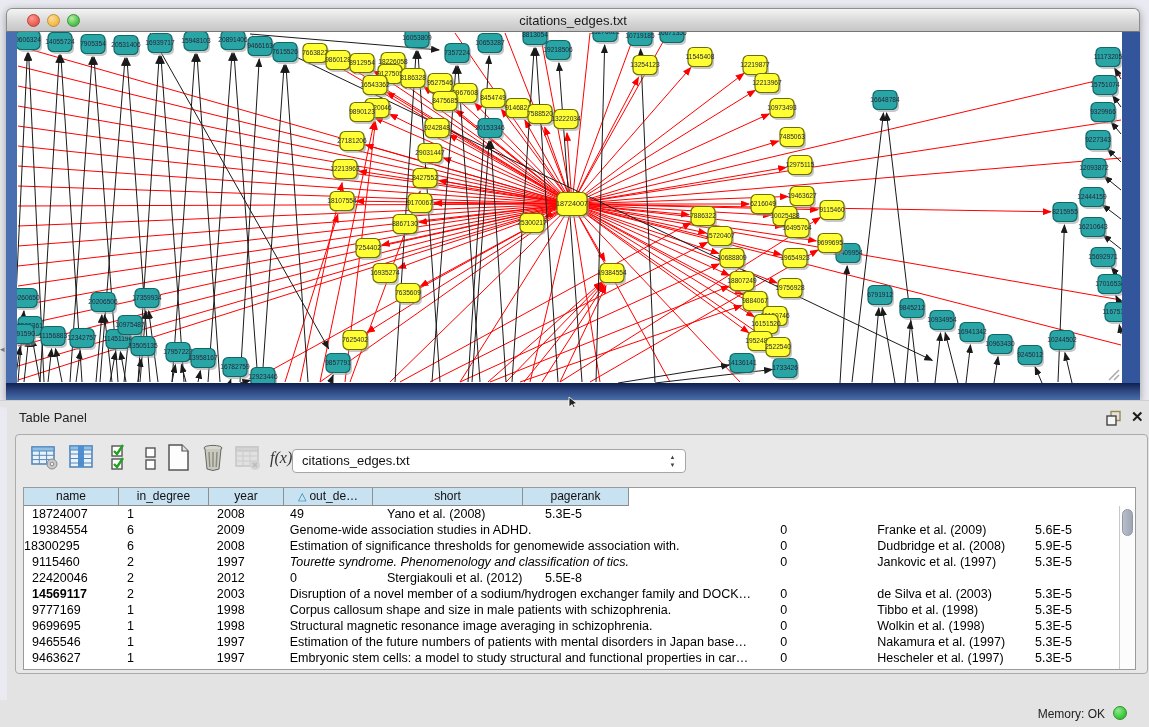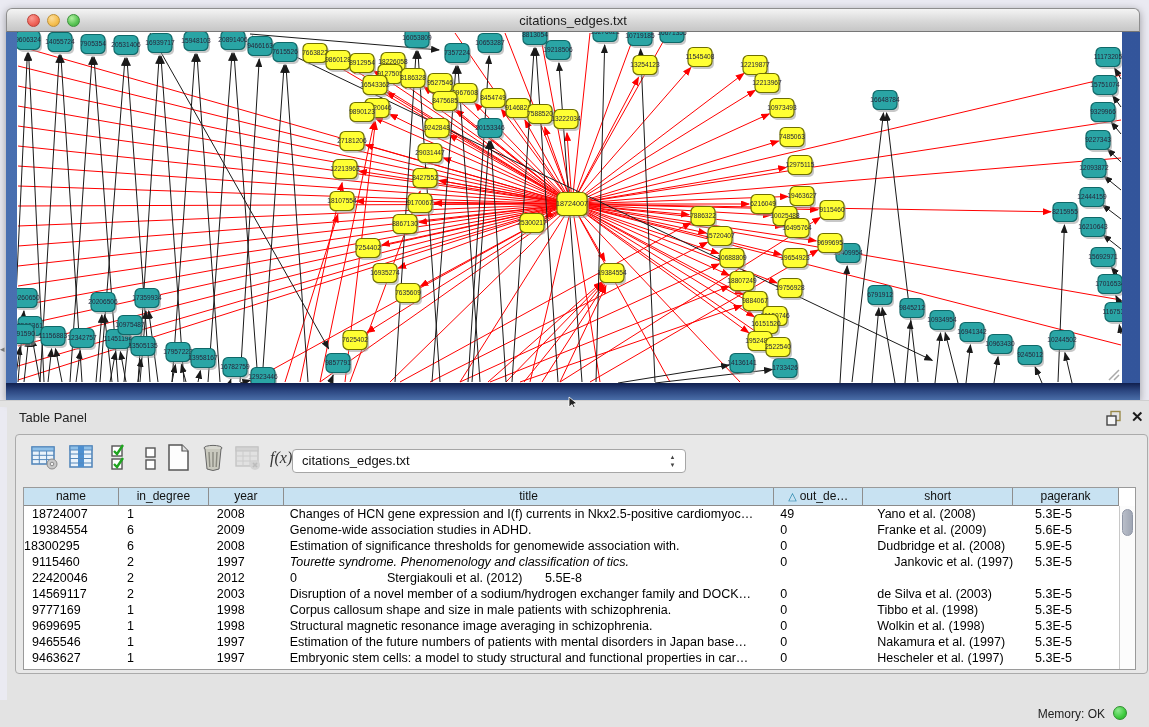--- a/index.html
+++ b/index.html
@@ -923,31 +923,29 @@
       <div class="combo">
         <span>citations_edges.txt</span>
         <span class="combo-step">▲<br>▼</span>
       </div>
 
       <div class="tblwrap">
         <div class="thead" id="thead">
             <div class="th" style="width: 95px;">name</div>
             <div class="th" style="width: 90px;">in_degree</div>
             <div class="th" style="width: 75px;">year</div>
-            <div class="th" style="width: 491px;">title</div>
             <div class="th" style="width: 89px;"><span class="sort-tri">△</span>out_de…</div>
             <div class="th" style="width: 150px;">short</div>
             <div class="th" style="width: 106px;">pagerank</div>
           </div>
         <div class="tbody" id="tbody">
             <div class="tr">
               <div class="td" style="width: 95px; padding-left: 8px;">18724007</div>
               <div class="td" style="width: 90px; padding-left: 8px;">1</div>
               <div class="td" style="width: 75px; padding-left: 8px;">2008</div>
-              <div class="td" style="width: 491px; padding-left: 6px;">Changes of HCN gene expression and I(f) currents in Nkx2.5-positive cardiomyoc…</div>
               <div class="td" style="width: 89px; padding-left: 6px;">49</div>
               <div class="td" style="width: 150px; padding-left: 14px;">Yano et al. (2008)</div>
               <div class="td" style="width: 106px; padding-left: 22px;">5.3E-5</div>
             </div>
             <div class="tr">
               <div class="td" style="width: 95px; padding-left: 8px;">19384554</div>
               <div class="td" style="width: 90px; padding-left: 8px;">6</div>
               <div class="td" style="width: 75px; padding-left: 8px;">2009</div>
               <div class="td" style="width: 491px; padding-left: 6px;">Genome-wide association studies in ADHD.</div>
               <div class="td" style="width: 89px; padding-left: 6px;">0</div>
@@ -962,33 +960,33 @@
               <div class="td" style="width: 89px; padding-left: 6px;">0</div>
               <div class="td" style="width: 150px; padding-left: 14px;">Dudbridge et al. (2008)</div>
               <div class="td" style="width: 106px; padding-left: 22px;">5.9E-5</div>
             </div>
             <div class="tr">
               <div class="td" style="width: 95px; padding-left: 8px;">9115460</div>
               <div class="td" style="width: 90px; padding-left: 8px;">2</div>
               <div class="td" style="width: 75px; padding-left: 8px;">1997</div>
               <div class="td" style="width: 491px; padding-left: 6px; font-style: italic;">Tourette syndrome. Phenomenology and classification of tics.</div>
               <div class="td" style="width: 89px; padding-left: 6px;">0</div>
-              <div class="td" style="width: 150px; padding-left: 14px; text-align: right;">Jankovic et al. (1997)</div>
+              <div class="td" style="width: 150px; padding-left: 14px;">Jankovic et al. (1997)</div>
               <div class="td" style="width: 106px; padding-left: 22px;">5.3E-5</div>
             </div>
             <div class="tr">
               <div class="td" style="width: 95px; padding-left: 8px;">22420046</div>
               <div class="td" style="width: 90px; padding-left: 8px;">2</div>
               <div class="td" style="width: 75px; padding-left: 8px;">2012</div>
               <div class="td" style="width: 89px; padding-left: 6px;">0</div>
               <div class="td" style="width: 150px; padding-left: 14px;">Stergiakouli et al. (2012)</div>
               <div class="td" style="width: 106px; padding-left: 22px;">5.5E-8</div>
             </div>
             <div class="tr">
-              <div class="td" style="width: 95px; padding-left: 8px;">14569117</div>
+              <div class="td" style="width: 95px; padding-left: 8px; font-weight: bold;">14569117</div>
               <div class="td" style="width: 90px; padding-left: 8px;">2</div>
               <div class="td" style="width: 75px; padding-left: 8px;">2003</div>
               <div class="td" style="width: 491px; padding-left: 6px;">Disruption of a novel member of a sodium/hydrogen exchanger family and DOCK…</div>
               <div class="td" style="width: 89px; padding-left: 6px;">0</div>
               <div class="td" style="width: 150px; padding-left: 14px;">de Silva et al. (2003)</div>
               <div class="td" style="width: 106px; padding-left: 22px;">5.3E-5</div>
             </div>
             <div class="tr">
               <div class="td" style="width: 95px; padding-left: 8px;">9777169</div>
               <div class="td" style="width: 90px; padding-left: 8px;">1</div>

